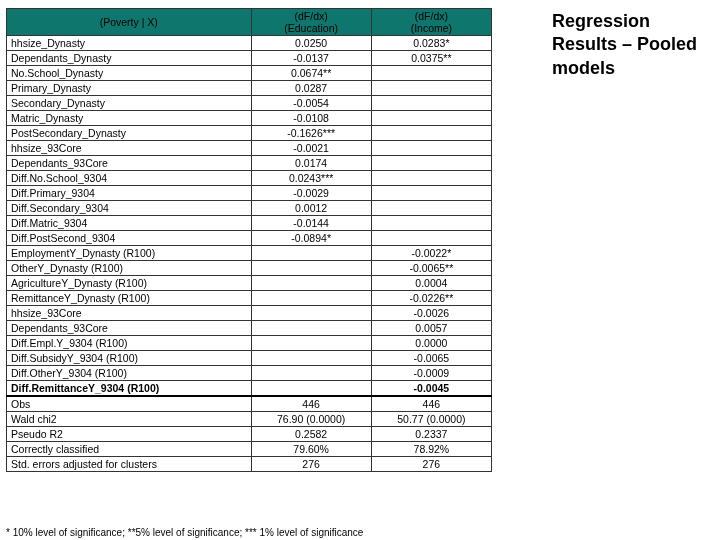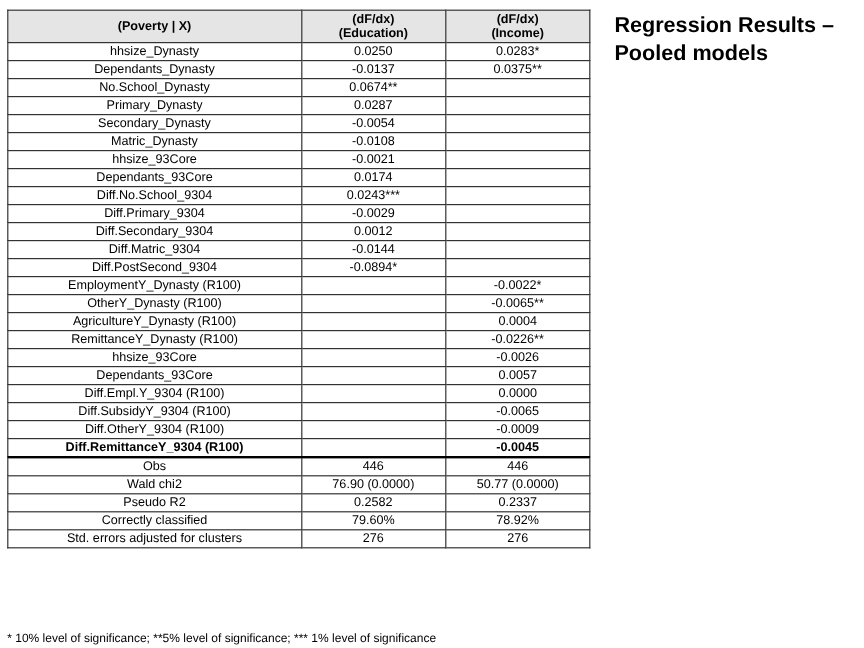--- a/index.html
+++ b/index.html
@@ -28,38 +28,39 @@
       padding: 10px 14px;
       display: flex;
       flex-direction: column;
       justify-content: flex-start;
     }
     .side-title {
       font-size: 18px;
       font-weight: bold;
       line-height: 1.3;
       color: #000;
+      margin-left: 40px;
     }
     table {
       border-collapse: collapse;
       width: 100%;
       font-size: 10.5px;
     }
     th, td {
       border: 1px solid #333;
       padding: 1px 4px;
       text-align: center;
       white-space: nowrap;
     }
     th {
-      font-weight: bold;
-      background: #e5e5e5;
+      font-weight: normal;
+      background: #0f766e;
     }
     td.left-col {
-      text-align: center;
+      text-align: left;
     }
     .footer-note {
       padding: 4px 6px 2px 6px;
       font-size: 10px;
       color: #000;
     }
   </style>
 </head>
 <body>
 
@@ -98,20 +99,25 @@
             <td class="left-col">Secondary_Dynasty</td>
             <td>-0.0054</td>
             <td></td>
           </tr>
           <tr>
             <td class="left-col">Matric_Dynasty</td>
             <td>-0.0108</td>
             <td></td>
           </tr>
           <tr>
+            <td class="left-col">PostSecondary_Dynasty</td>
+            <td>-0.1626***</td>
+            <td></td>
+          </tr>
+          <tr>
             <td class="left-col">hhsize_93Core</td>
             <td>-0.0021</td>
             <td></td>
           </tr>
           <tr>
             <td class="left-col">Dependants_93Core</td>
             <td>0.0174</td>
             <td></td>
           </tr>
           <tr>

